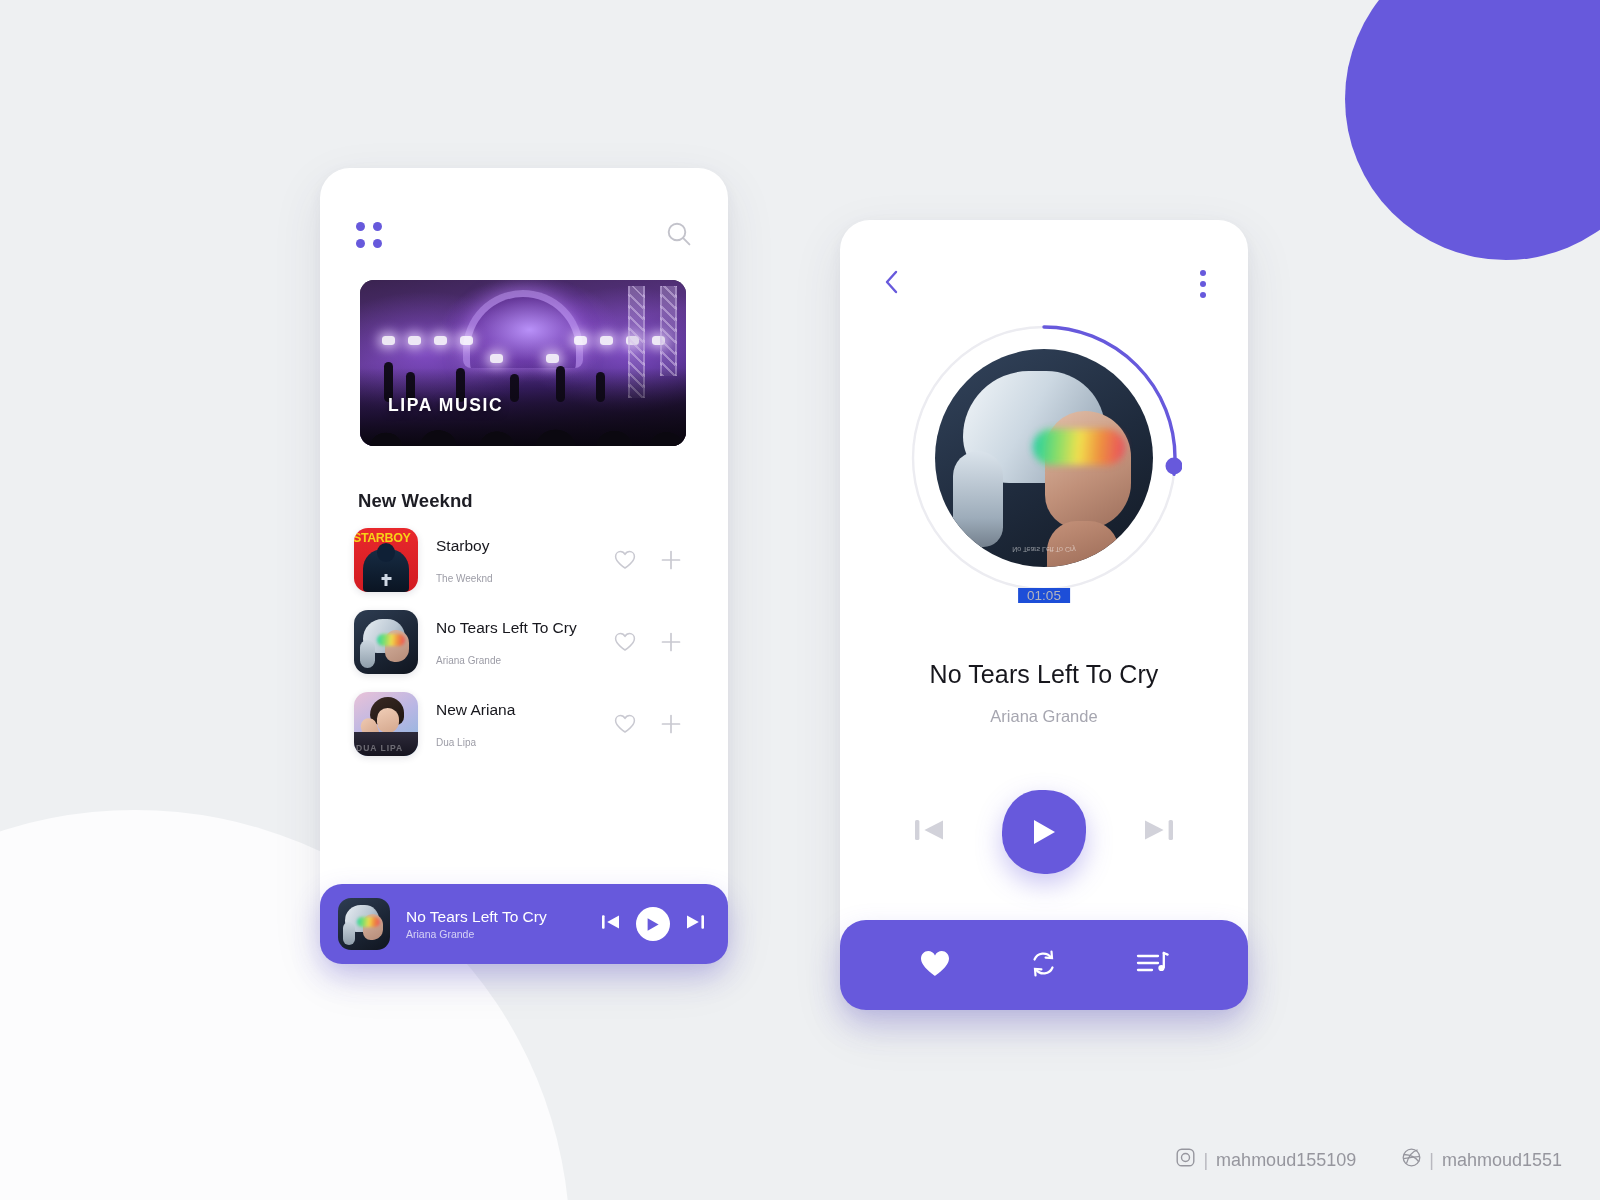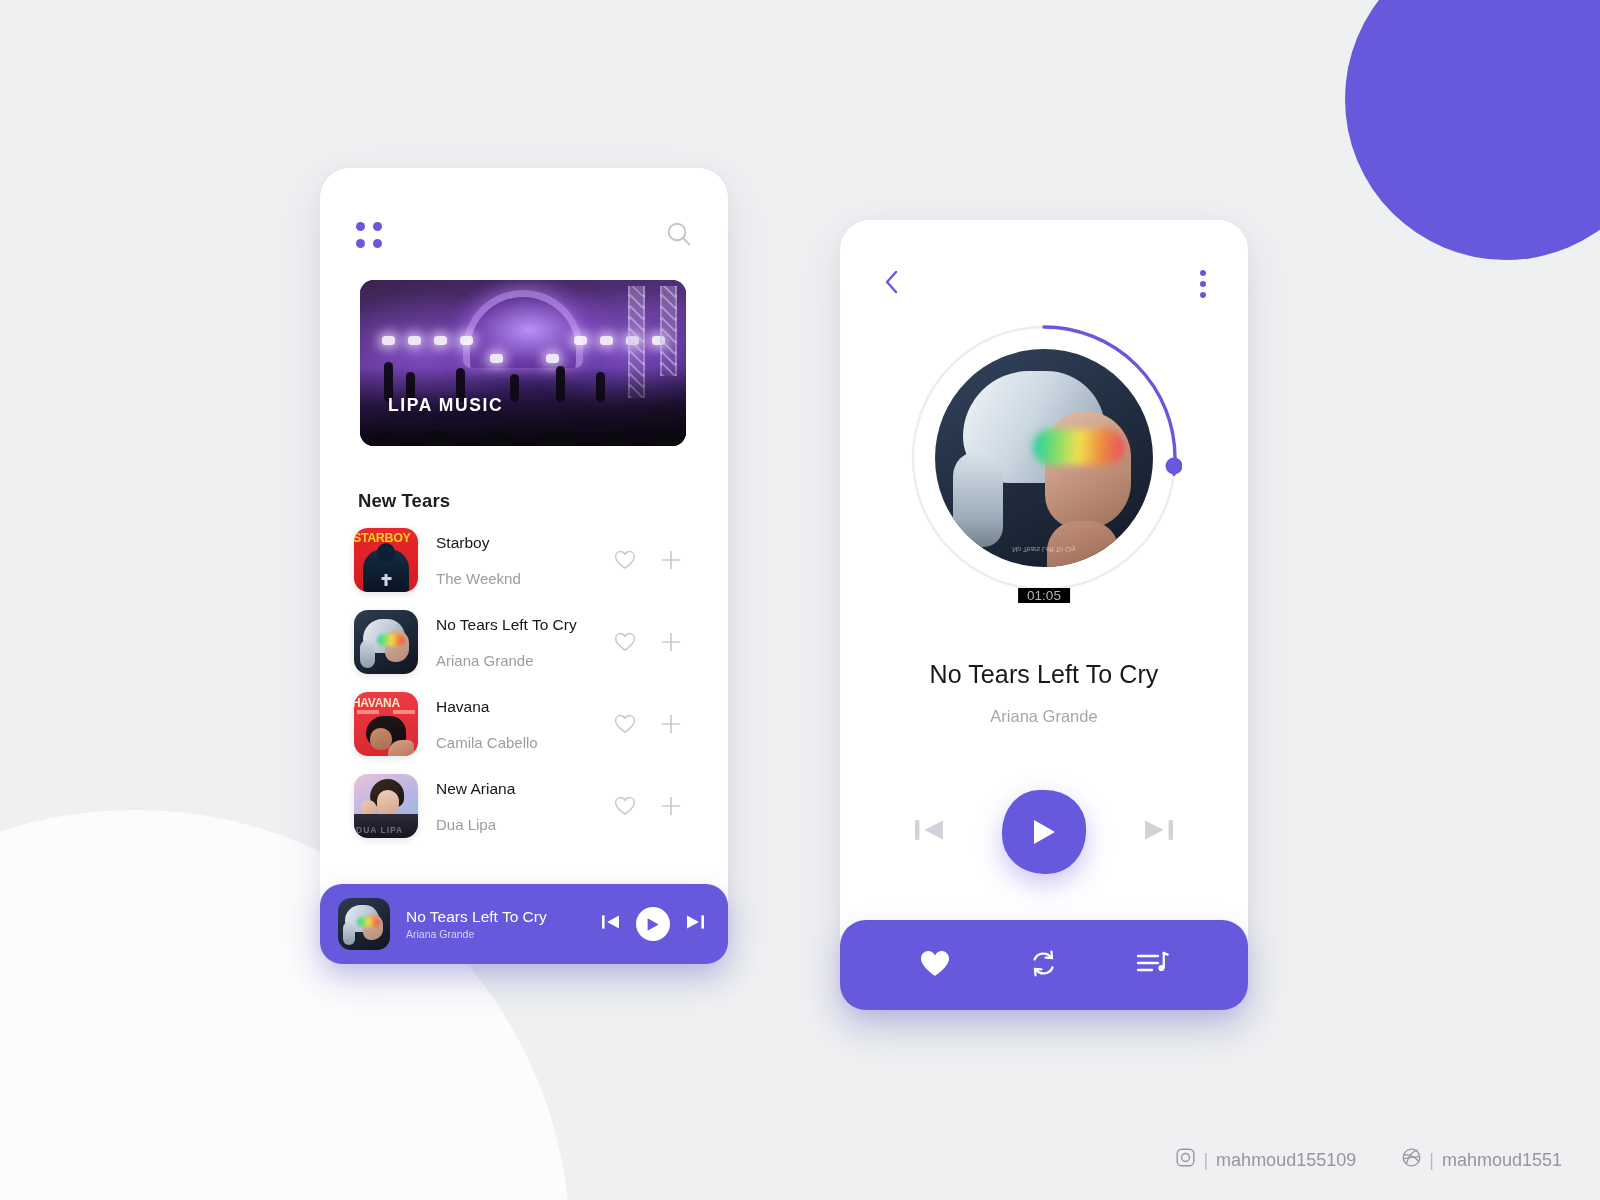--- a/index.html
+++ b/index.html
@@ -106,21 +106,21 @@
   .track-list{ position:absolute; left:34px; top:360px; width:340px; }
   .track-row{
     display:flex; align-items:center; height:64px; margin-bottom:18px;
   }
   .art{
     width:64px; height:64px; border-radius:14px; flex:none; overflow:hidden;
     position:relative; box-shadow:0 2px 7px rgba(40,40,70,.13);
   }
   .track-text{ flex:1; padding-left:18px; min-width:0; }
   .track-title{ font-size:15.5px; color:#17171d; line-height:1.25; white-space:nowrap; }
-  .track-artist{ font-size:15px; color:#9c9ca6; margin-top:18px; white-space:nowrap; }
+  .track-artist{ font-size:10px; color:#9c9ca6; margin-top:18px; white-space:nowrap; }
   .act{ width:46px; display:flex; align-items:center; justify-content:center; flex:none; }
 
   
   .art-starboy{ background:linear-gradient(180deg,#e8282c 0%,#d21b22 100%); }
   .art-starboy .sb-text{
     position:absolute; left:-1px; top:3px; width:106%;
     font-size:12.5px; font-weight:bold; color:#f7d117;
     letter-spacing:-.4px; font-family:"Liberation Sans", sans-serif;
   }
   .art-starboy .sb-fig{
@@ -274,21 +274,21 @@
     position:absolute; right:28px; top:80px; width:92px; height:36px;
     border-radius:20px; filter:blur(3.5px); opacity:.95;
     background:linear-gradient(95deg,#14cfa2 0%,#7ee06a 26%,#f4e44b 50%,#f0913c 72%,#ea4560 100%);
   }
   .cover .c-caption{
     position:absolute; left:50%; bottom:14px; transform:translateX(-50%) scaleY(-1);
     font-size:7px; color:rgba(255,255,255,.5); white-space:nowrap;
   }
   .time-label{
     position:absolute; left:50%; top:368px; transform:translateX(-50%);
-    font-size:13.5px; color:#b4b4bd; background:#000000; padding:0 9px;
+    font-size:13.5px; color:#b4b4bd; background:#1d4ed8; padding:0 9px;
   }
 
   .now-title{
     position:absolute; left:0; right:0; top:440px; text-align:center;
     font-size:25px; color:#17171d; letter-spacing:.1px;
   }
   .now-artist{
     position:absolute; left:0; right:0; top:487px; text-align:center;
     font-size:16.5px; color:#a6a6b0;
   }
@@ -370,21 +370,21 @@
       <div class="hand" style="left:24px; height:40px;"></div>
       <div class="hand" style="left:46px; height:30px;"></div>
       <div class="hand" style="left:96px; height:34px;"></div>
       <div class="hand" style="left:150px; height:28px;"></div>
       <div class="hand" style="left:196px; height:36px;"></div>
       <div class="hand" style="left:236px; height:30px;"></div>
       <div class="crowd"></div>
       <div class="banner-title">LIPA MUSIC</div>
     </div>
 
-    <div class="section-title">New Tears</div>
+    <div class="section-title">New Weeknd</div>
 
     <div class="track-list">
 
       <div class="track-row">
         <div class="art art-starboy">
           <div class="sb-text">STARBOY</div>
           <div class="sb-fig"></div>
           <div class="sb-head"></div>
           <div class="sb-cross"></div>
         </div>
@@ -422,44 +422,20 @@
           </svg>
         </div>
         <div class="act">
           <svg width="22" height="22" viewBox="0 0 22 22" fill="none">
             <line x1="11" y1="2.5" x2="11" y2="19.5" stroke="#c9c9d1" stroke-width="1.7" stroke-linecap="round"></line>
             <line x1="2.5" y1="11" x2="19.5" y2="11" stroke="#c9c9d1" stroke-width="1.7" stroke-linecap="round"></line>
           </svg>
         </div>
       </div>
 
-      <div class="track-row">
-        <div class="art art-havana">
-          <div class="hv-text">HAVANA</div>
-          <div class="hv-sub"></div>
-          <div class="hv-hair"></div>
-          <div class="hv-face"></div>
-          <div class="hv-shoulder"></div>
-        </div>
-        <div class="track-text">
-          <div class="track-title">Havana</div>
-          <div class="track-artist">Camila Cabello</div>
-        </div>
-        <div class="act">
-          <svg width="22" height="20" viewBox="0 0 22 20" fill="none">
-            <path d="M11 18 C11 18 1.6 12.2 1.6 6.6 C1.6 3.6 3.9 1.6 6.4 1.6 C8.3 1.6 10.1 2.8 11 4.5 C11.9 2.8 13.7 1.6 15.6 1.6 C18.1 1.6 20.4 3.6 20.4 6.6 C20.4 12.2 11 18 11 18 Z" stroke="#c9c9d1" stroke-width="1.5" stroke-linejoin="round"></path>
-          </svg>
-        </div>
-        <div class="act">
-          <svg width="22" height="22" viewBox="0 0 22 22" fill="none">
-            <line x1="11" y1="2.5" x2="11" y2="19.5" stroke="#c9c9d1" stroke-width="1.7" stroke-linecap="round"></line>
-            <line x1="2.5" y1="11" x2="19.5" y2="11" stroke="#c9c9d1" stroke-width="1.7" stroke-linecap="round"></line>
-          </svg>
-        </div>
-      </div>
 
       <div class="track-row">
         <div class="art art-dualipa">
           <div class="dl-hair"></div>
           <div class="dl-face"></div>
           <div class="dl-arm"></div>
           <div class="dl-jacket"></div>
           <div class="dl-text">DUA LIPA</div>
         </div>
         <div class="track-text">

